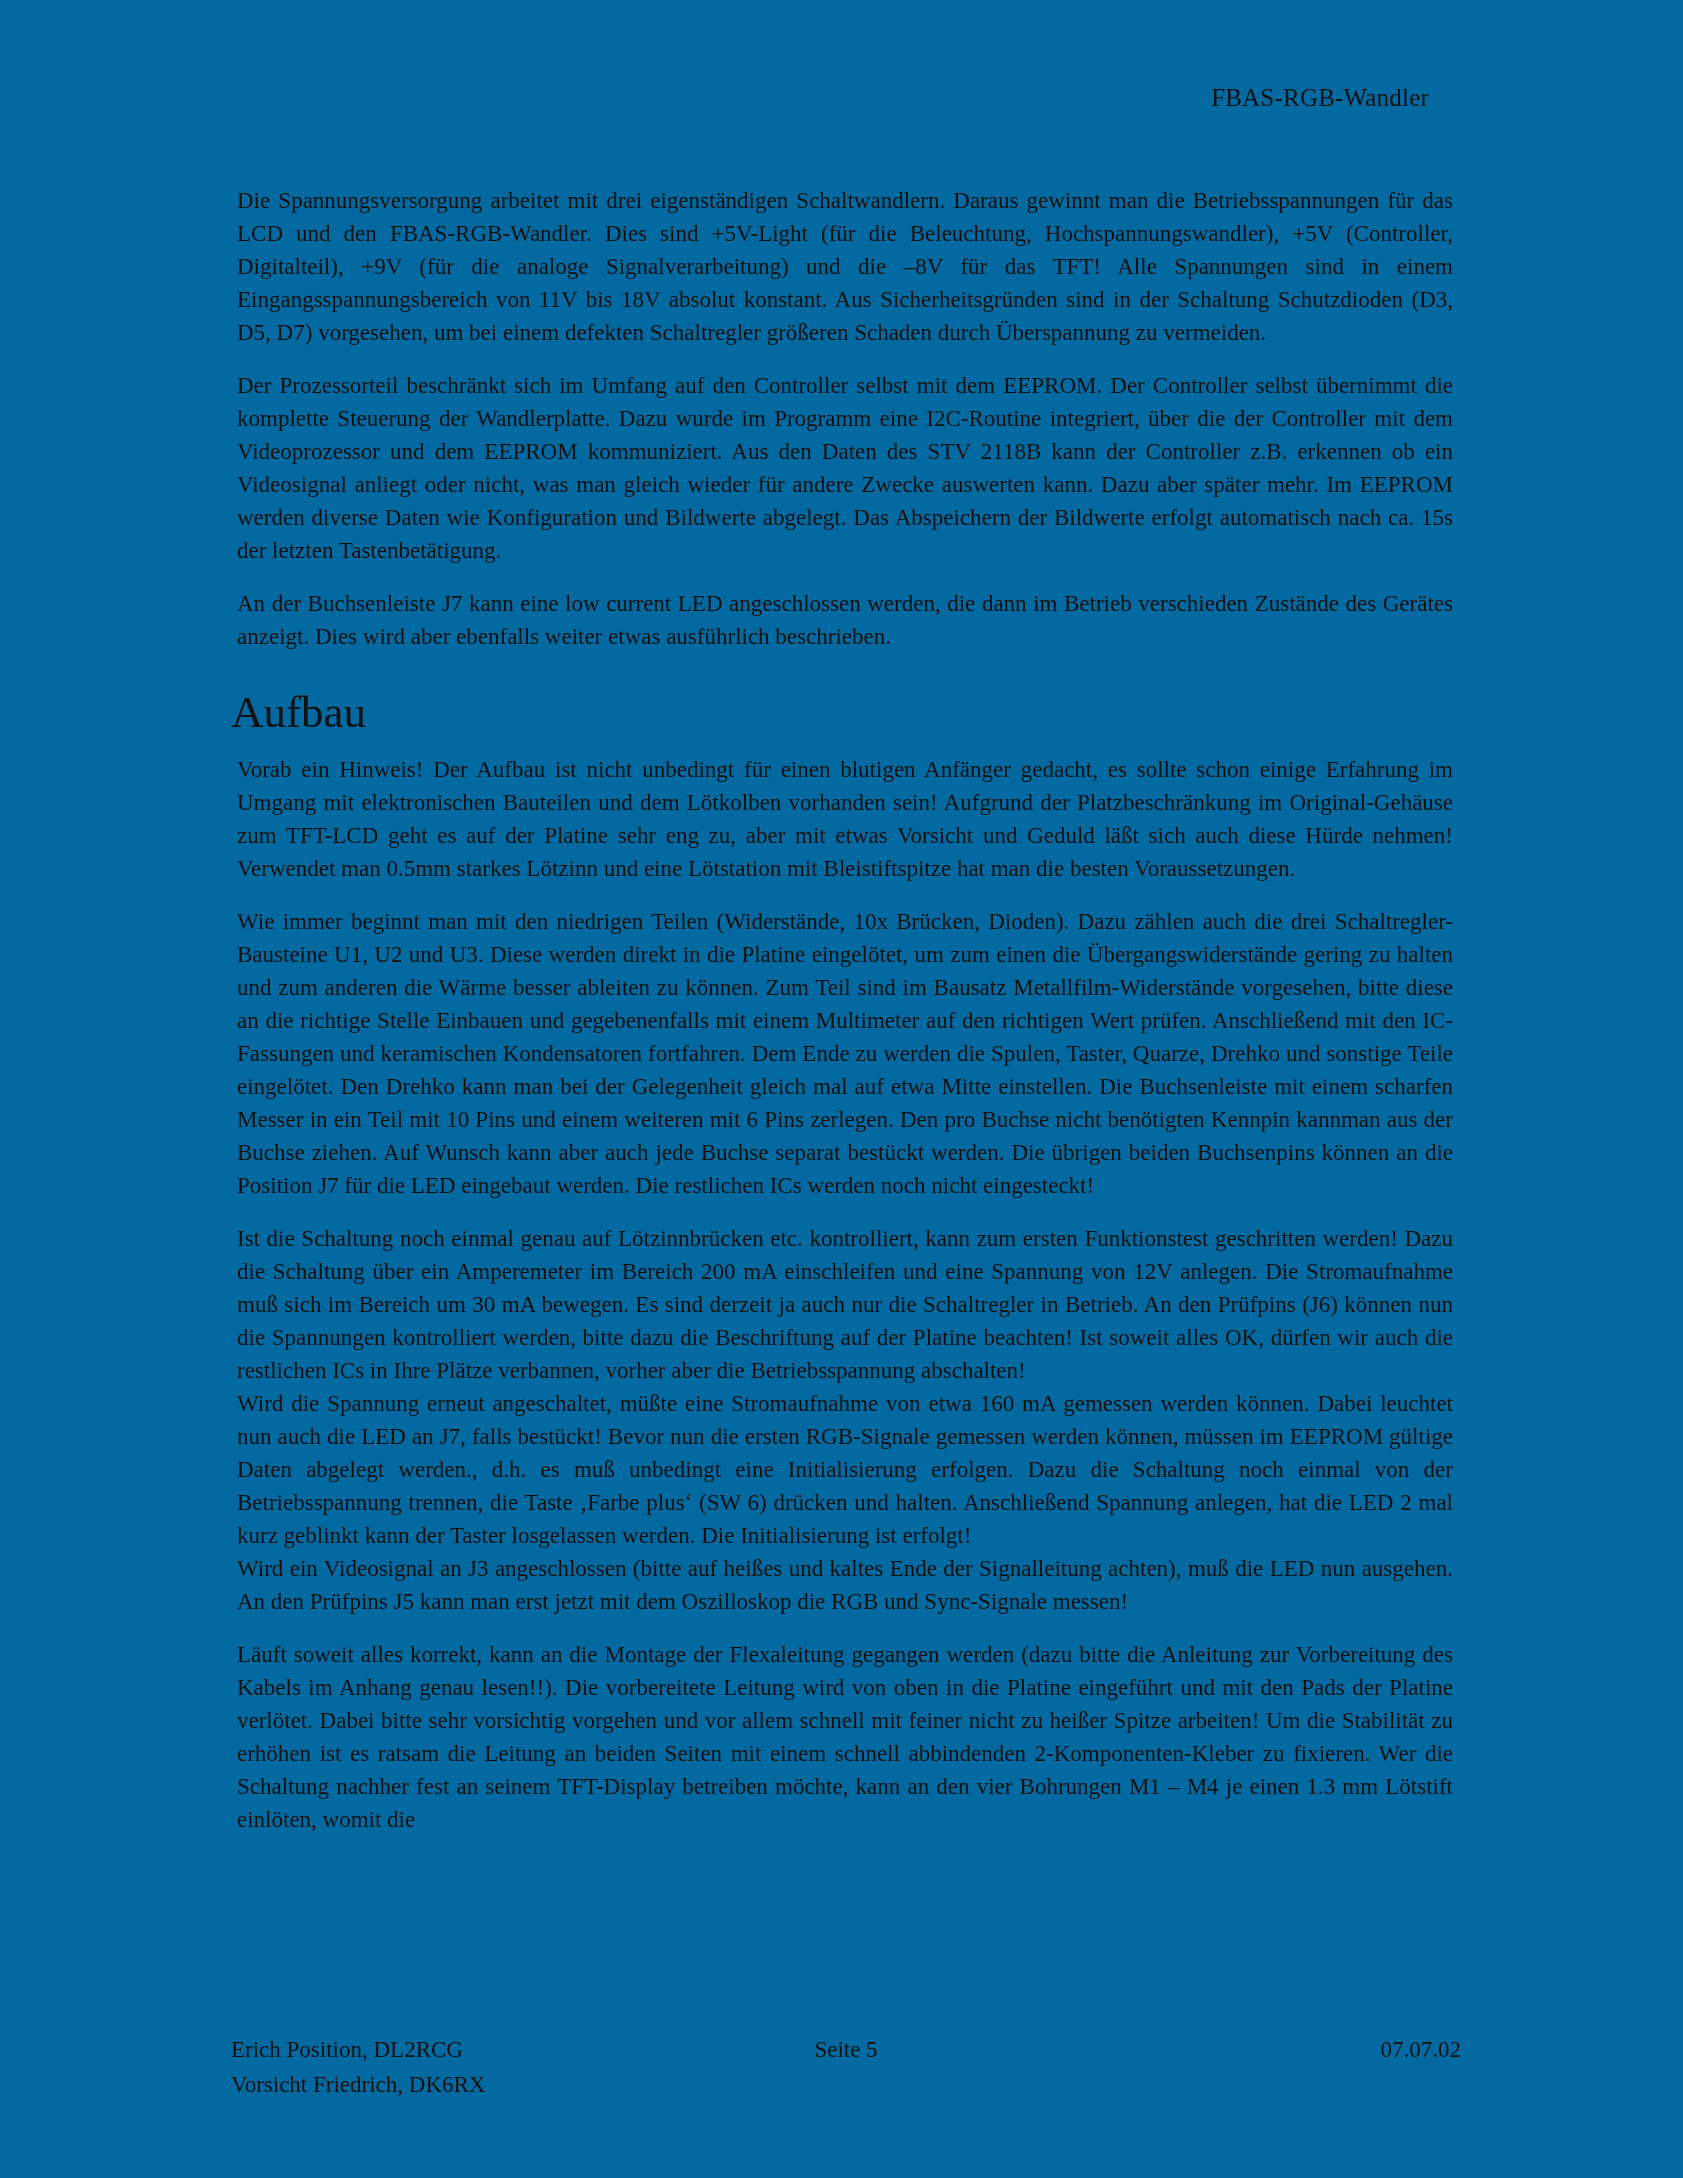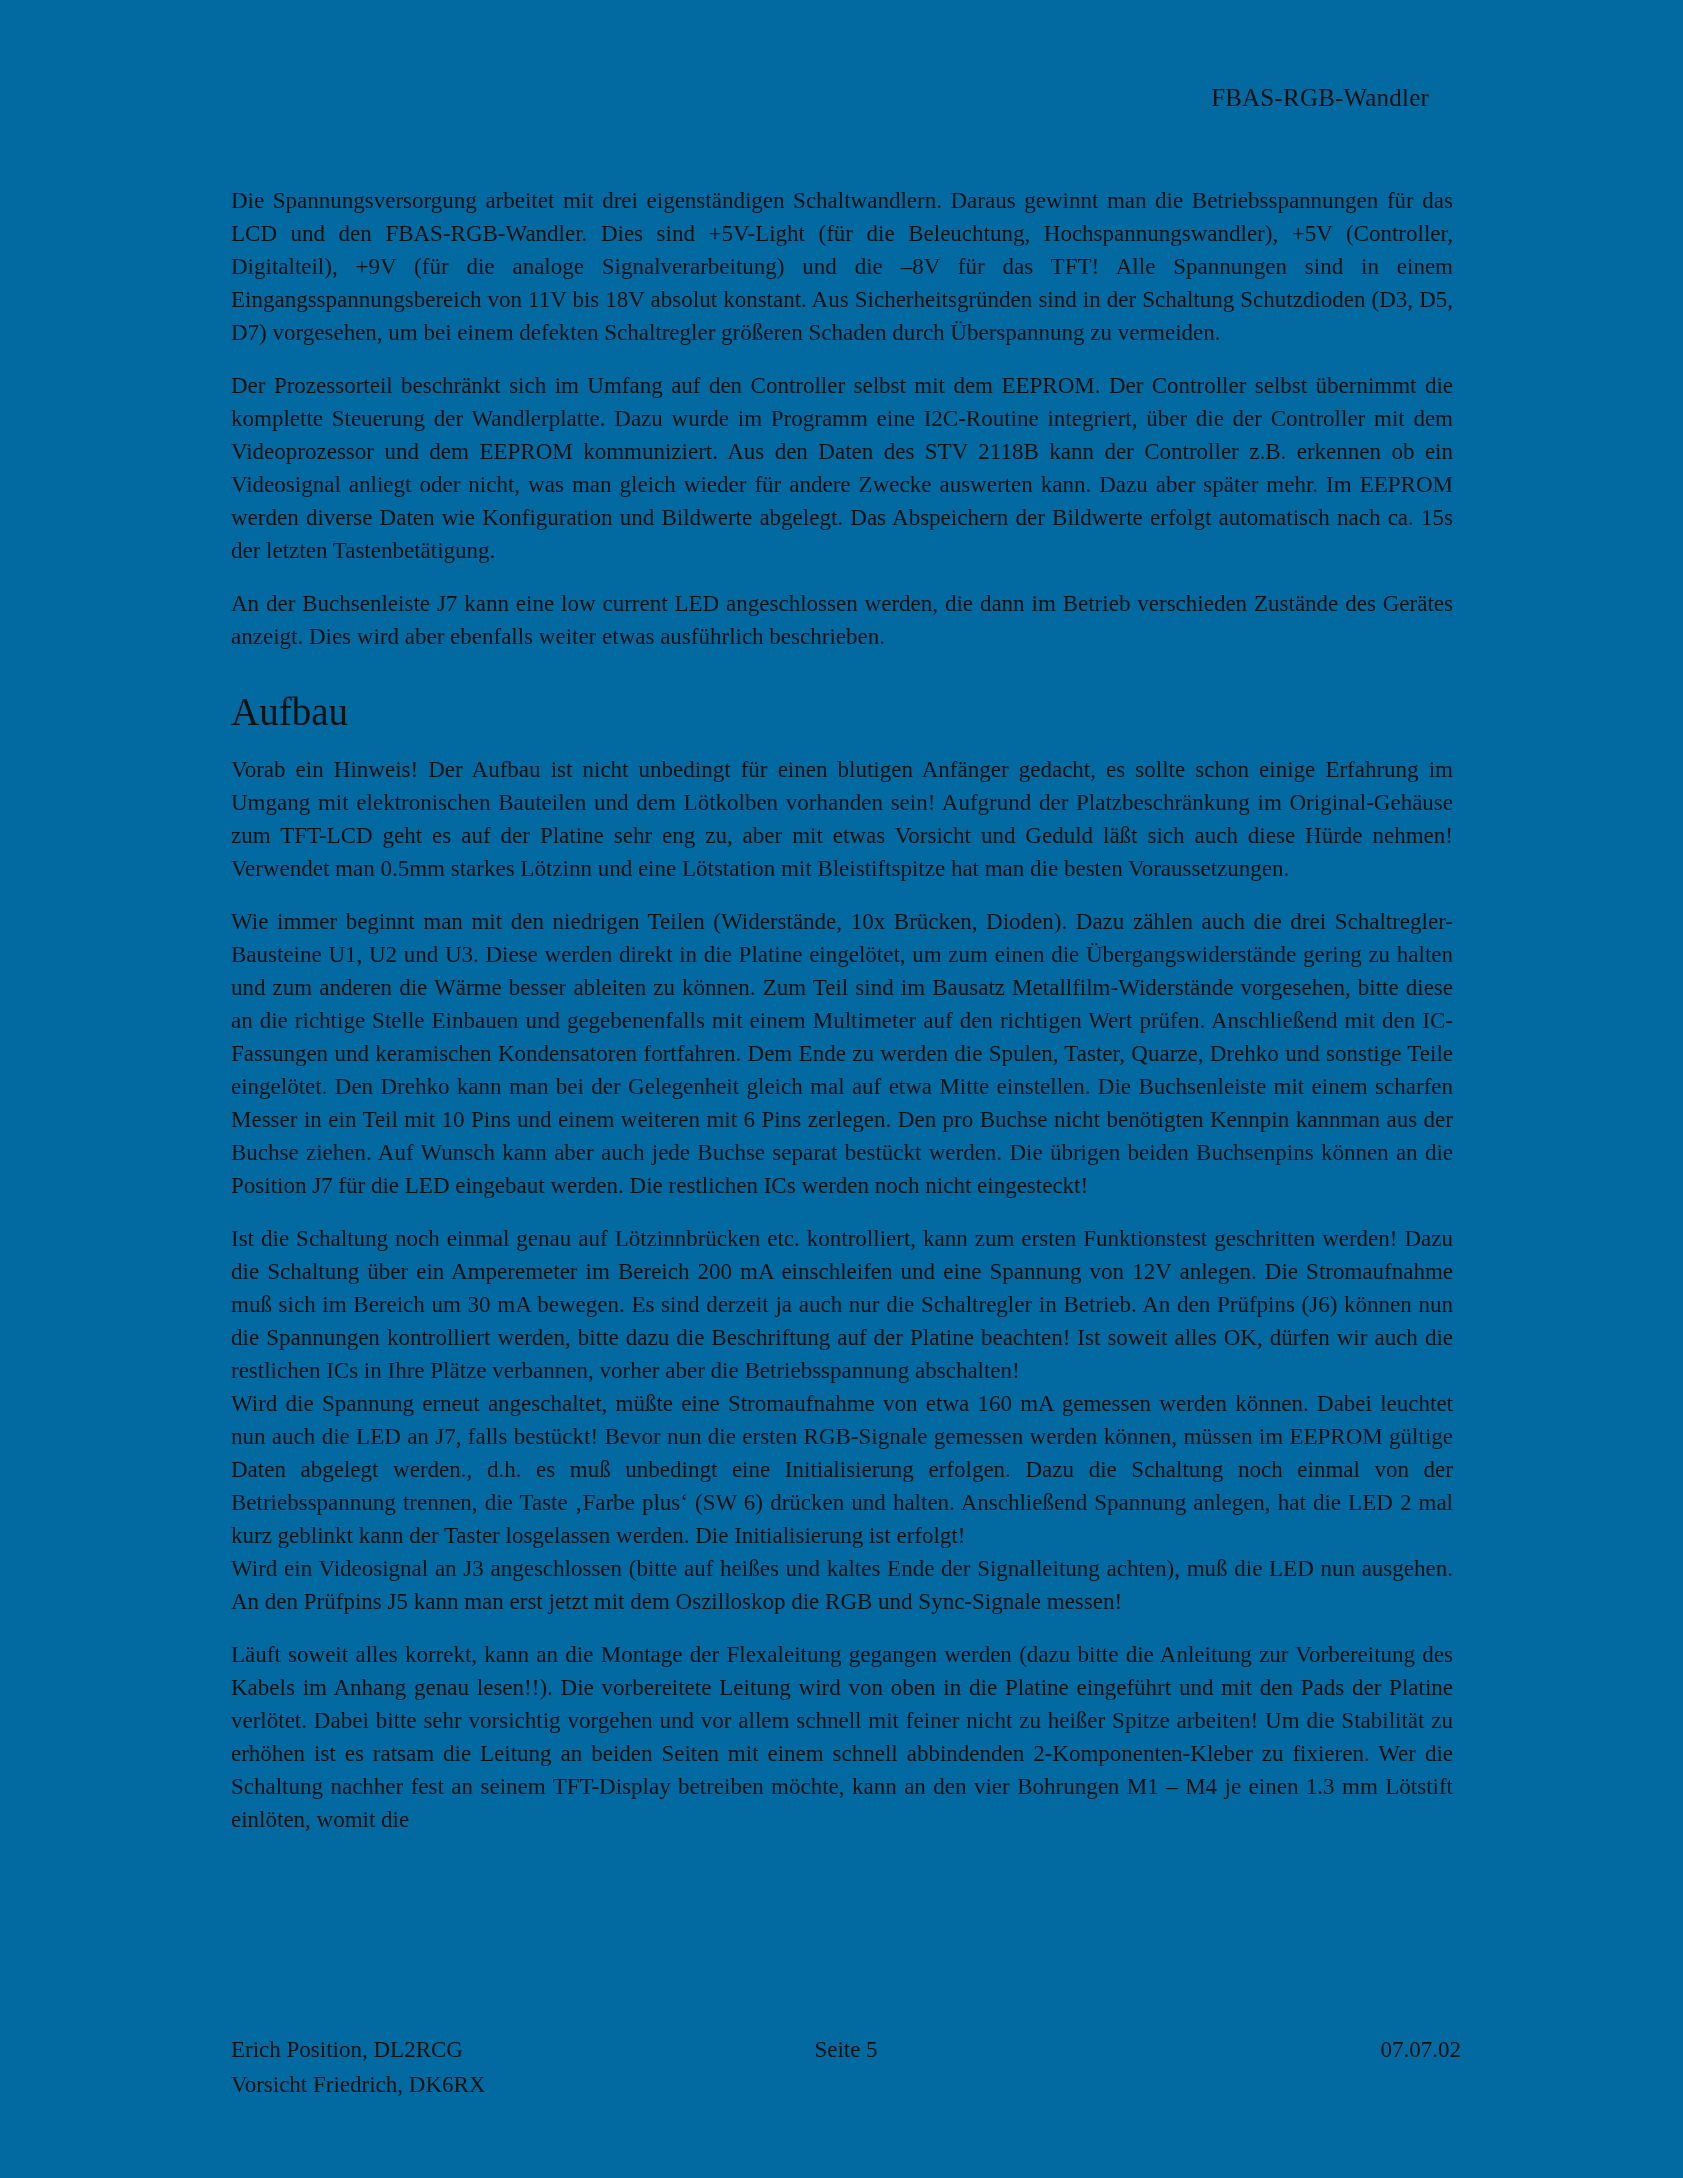--- a/index.html
+++ b/index.html
@@ -28,35 +28,35 @@
     line-height: 30px;
     letter-spacing: 0.2px;
   }
   .doc-content {
     position: absolute;
     top: 184px;
     left: 231px;
     width: 1222px;
   }
   .doc-content p {
-    margin: 20px 0 0 0;
+    margin: 20px 0 0 6px;
     font-size: 23px;
     line-height: 33px;
     text-align: justify;
     text-justify: inter-word;
   }
   .doc-content p.first {
     margin-top: 0;
   }
   .doc-content p.tight {
     margin-top: 0;
   }
   .doc-content h2 {
     margin: 38px 0 2px 0;
-    font-size: 39px;
+    font-size: 45px;
     line-height: 42px;
     font-weight: normal;
   }
   .page-footer {
     position: absolute;
     top: 2032px;
     left: 231px;
     width: 1230px;
     font-size: 23px;
     line-height: 35px;

